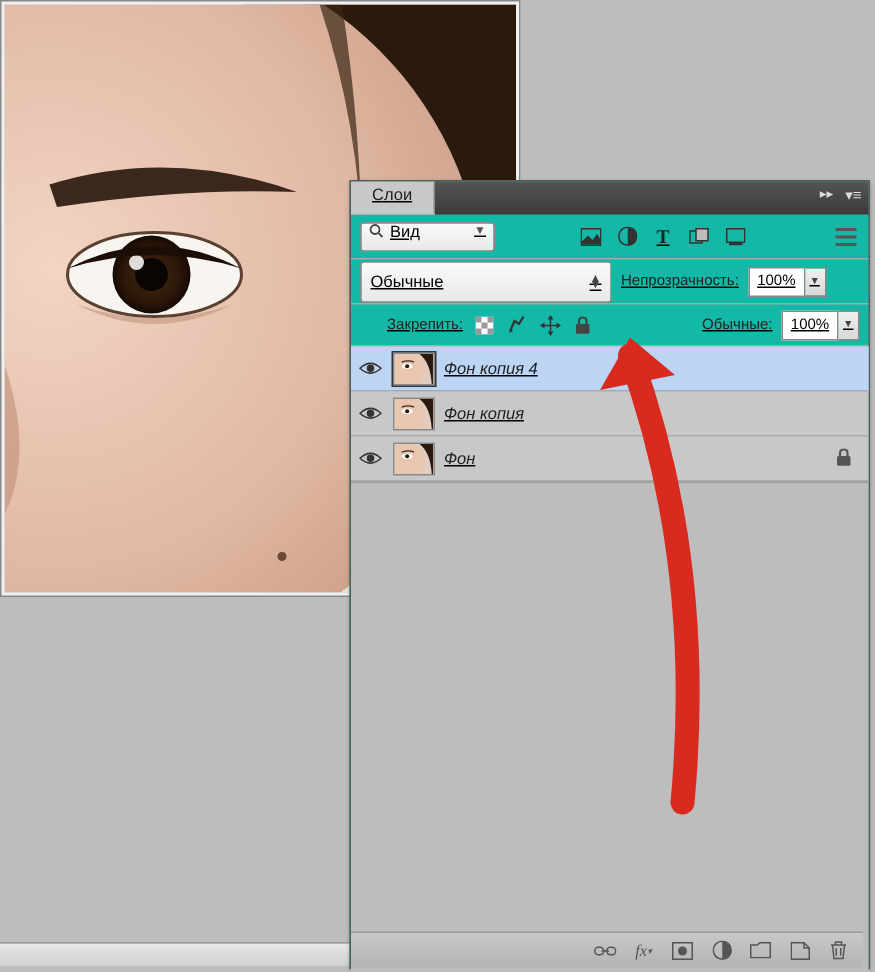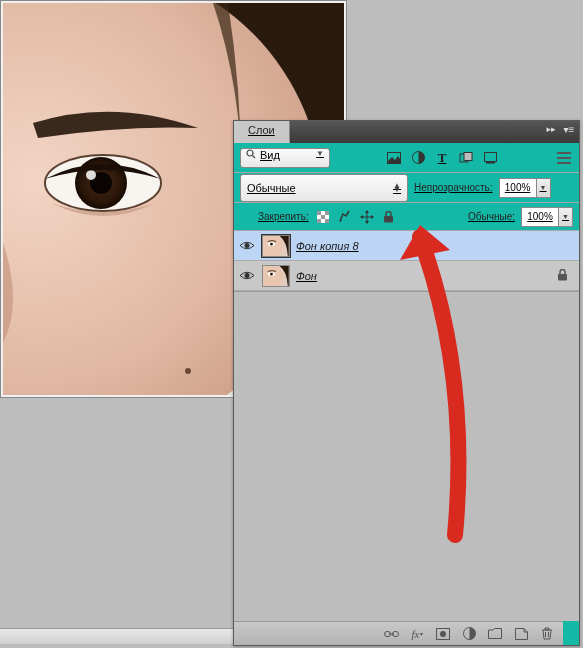--- a/index.html
+++ b/index.html
@@ -46,21 +46,21 @@
 .layer-row { height: 30px; display: flex; align-items: center; border-bottom: 1px solid #aaa; padding: 0 4px; gap: 6px; font-size: 11px; font-style: italic; color: #222; }
 .layer-row.selected { background: #bcd5f5; }
 .eye { width: 18px; height: 18px; display: flex; align-items: center; justify-content: center; }
 .thumb { width: 28px; height: 22px; background: #d8d2cc; border: 1px solid #888; position: relative; overflow: hidden; }
 .thumb.active { outline: 1px solid #333; outline-offset: 0px; }
 .thumb svg { width: 100%; height: 100%; }
 .lock-icon-right { margin-left: auto; margin-right: 4px; width: 14px; height: 14px; }
 
 .layers-empty { height: 330px; background: #bdbdbd; border-top: 1px solid #9a9a9a; }
 
-.bottom-bar { position: absolute; bottom: 0; left: 0; right: 16px; height: 24px; background: linear-gradient(#c8c8c8,#b3b3b3); border-top: 1px solid #999; display: flex; align-items: center; justify-content: flex-end; gap: 10px; padding: 0 8px; }
+.bottom-bar { position: absolute; bottom: 0; left: 0; right: 4px; height: 24px; background: linear-gradient(#c8c8c8,#b3b3b3); border-top: 1px solid #999; display: flex; align-items: center; justify-content: flex-end; gap: 10px; padding: 0 8px; }
 .bottom-bar .ico { width: 16px; height: 16px; display: flex; align-items: center; justify-content: center; color: #444; }
 
 .arrow-overlay { position: absolute; pointer-events: none; }
 </style>
 </head>
 <body>
 
 <div class="canvas-area">
   <div class="canvas-inner">
     <svg class="face-svg" viewBox="0 0 341 392" preserveAspectRatio="xMidYMid slice">
@@ -216,21 +216,38 @@
           </svg>
         </div>
       <div class="thumb active"><svg viewBox="0 0 28 22">
             <rect width="28" height="22" fill="#e0cdbf"></rect>
             <ellipse cx="8" cy="12" rx="14" ry="13" fill="#e8c6b0"></ellipse>
             <path d="M18 0 Q26 6 27 22 L28 22 L28 0 Z" fill="#2a1a0e"></path>
             <ellipse cx="9" cy="9" rx="4" ry="2" fill="#fff"></ellipse>
             <circle cx="9" cy="9" r="1.5" fill="#2a1608"></circle>
             <path d="M5 6 Q10 4 14 6" stroke="#3a281c" fill="none"></path>
           </svg></div>
-      <span>Фон копия 8</span>
+      <span>Фон копия 4</span>
+    </div>
+    <div class="layer-row">
+      <div class="eye">
+          <svg width="16" height="11" viewBox="0 0 16 11">
+            <path d="M1 5.5 Q8 -1 15 5.5 Q8 12 1 5.5 Z" stroke="#333" fill="none"></path>
+            <circle cx="8" cy="5.5" r="2.5" fill="#333"></circle>
+          </svg>
+        </div>
+      <div class="thumb"><svg viewBox="0 0 28 22">
+            <rect width="28" height="22" fill="#e0cdbf"></rect>
+            <ellipse cx="8" cy="12" rx="14" ry="13" fill="#e8c6b0"></ellipse>
+            <path d="M18 0 Q26 6 27 22 L28 22 L28 0 Z" fill="#2a1a0e"></path>
+            <ellipse cx="9" cy="9" rx="4" ry="2" fill="#fff"></ellipse>
+            <circle cx="9" cy="9" r="1.5" fill="#2a1608"></circle>
+            <path d="M5 6 Q10 4 14 6" stroke="#3a281c" fill="none"></path>
+          </svg></div>
+      <span>Фон копия</span>
     </div>
     <div class="layer-row">
       <div class="eye">
           <svg width="16" height="11" viewBox="0 0 16 11">
             <path d="M1 5.5 Q8 -1 15 5.5 Q8 12 1 5.5 Z" stroke="#333" fill="none"></path>
             <circle cx="8" cy="5.5" r="2.5" fill="#333"></circle>
           </svg>
         </div>
       <div class="thumb"><svg viewBox="0 0 28 22">
             <rect width="28" height="22" fill="#e0cdbf"></rect>

